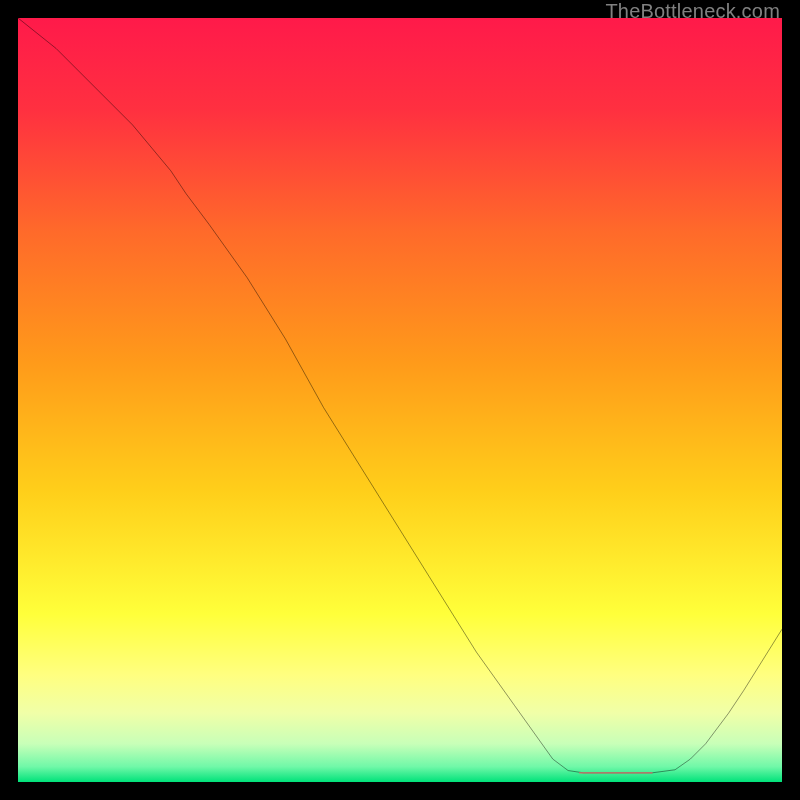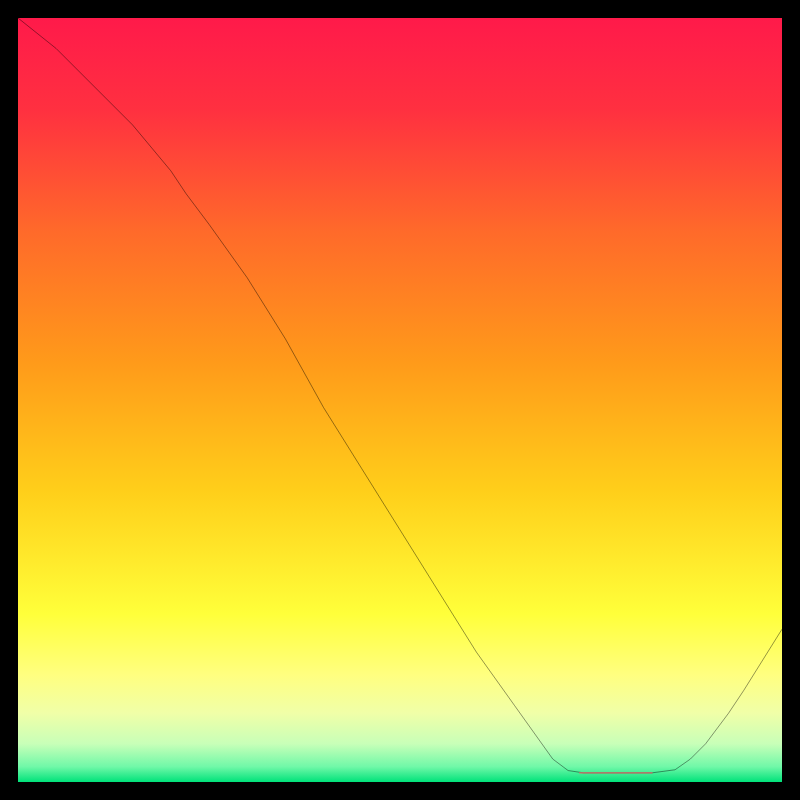--- a/index.html
+++ b/index.html
@@ -100,14 +100,15 @@
                L 88 97
                L 90 95
                L 93 91
                L 95 88
                L 100 80" fill="none" stroke="#000000" stroke-width="0.42" vector-effect="non-scaling-stroke"></path>
       <line x1="73.5" y1="98.8" x2="83" y2="98.8" stroke="#d86a6a" stroke-width="1.1" stroke-linecap="round" vector-effect="non-scaling-stroke"></line>
     </svg>
 
   </div>
 
+  <div class="watermark">TheBottleneck.com</div>
 
 </div>
 
 </body></html>

